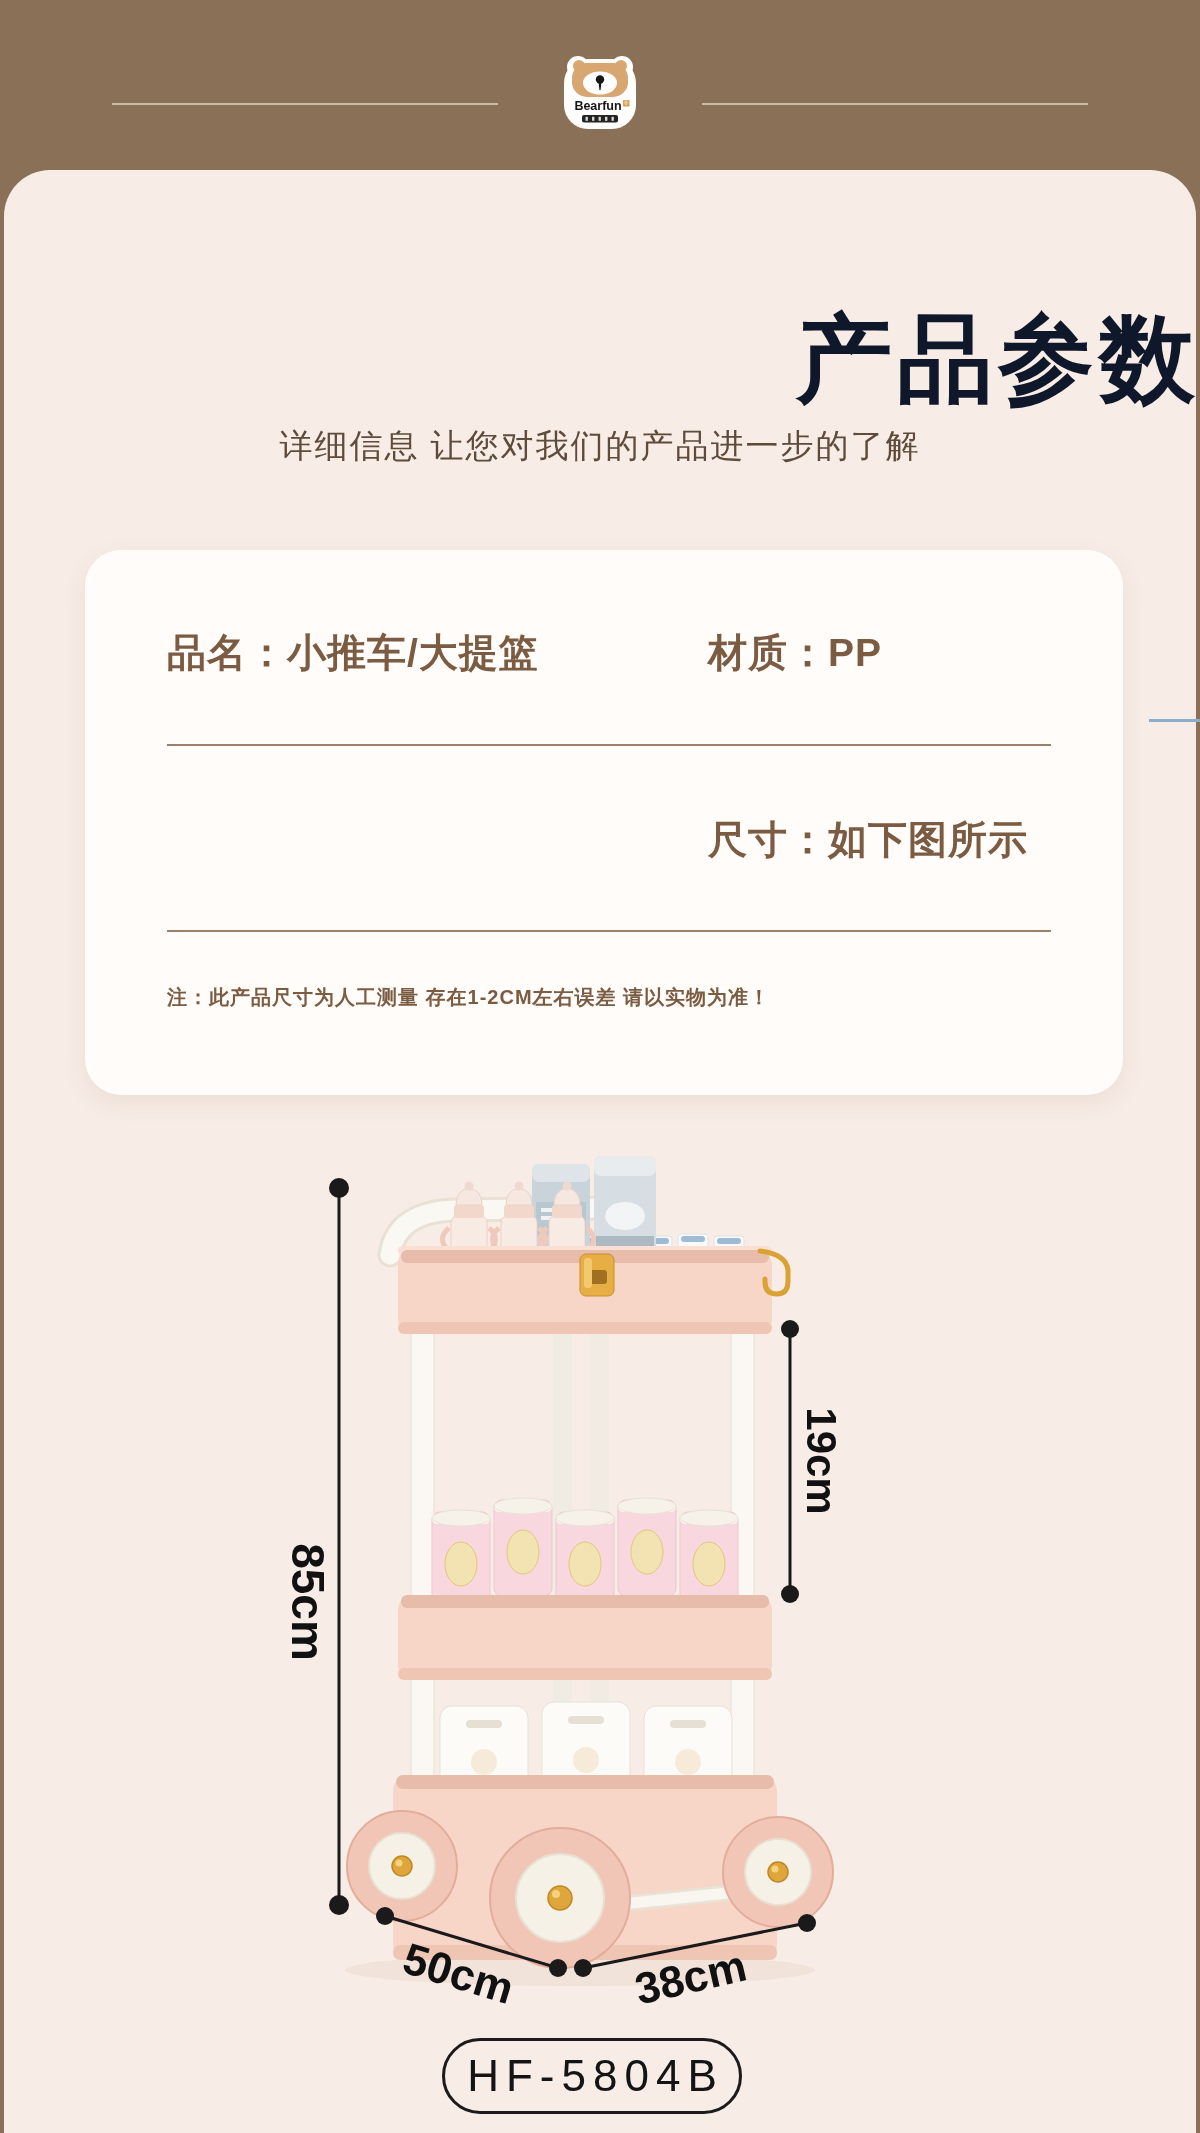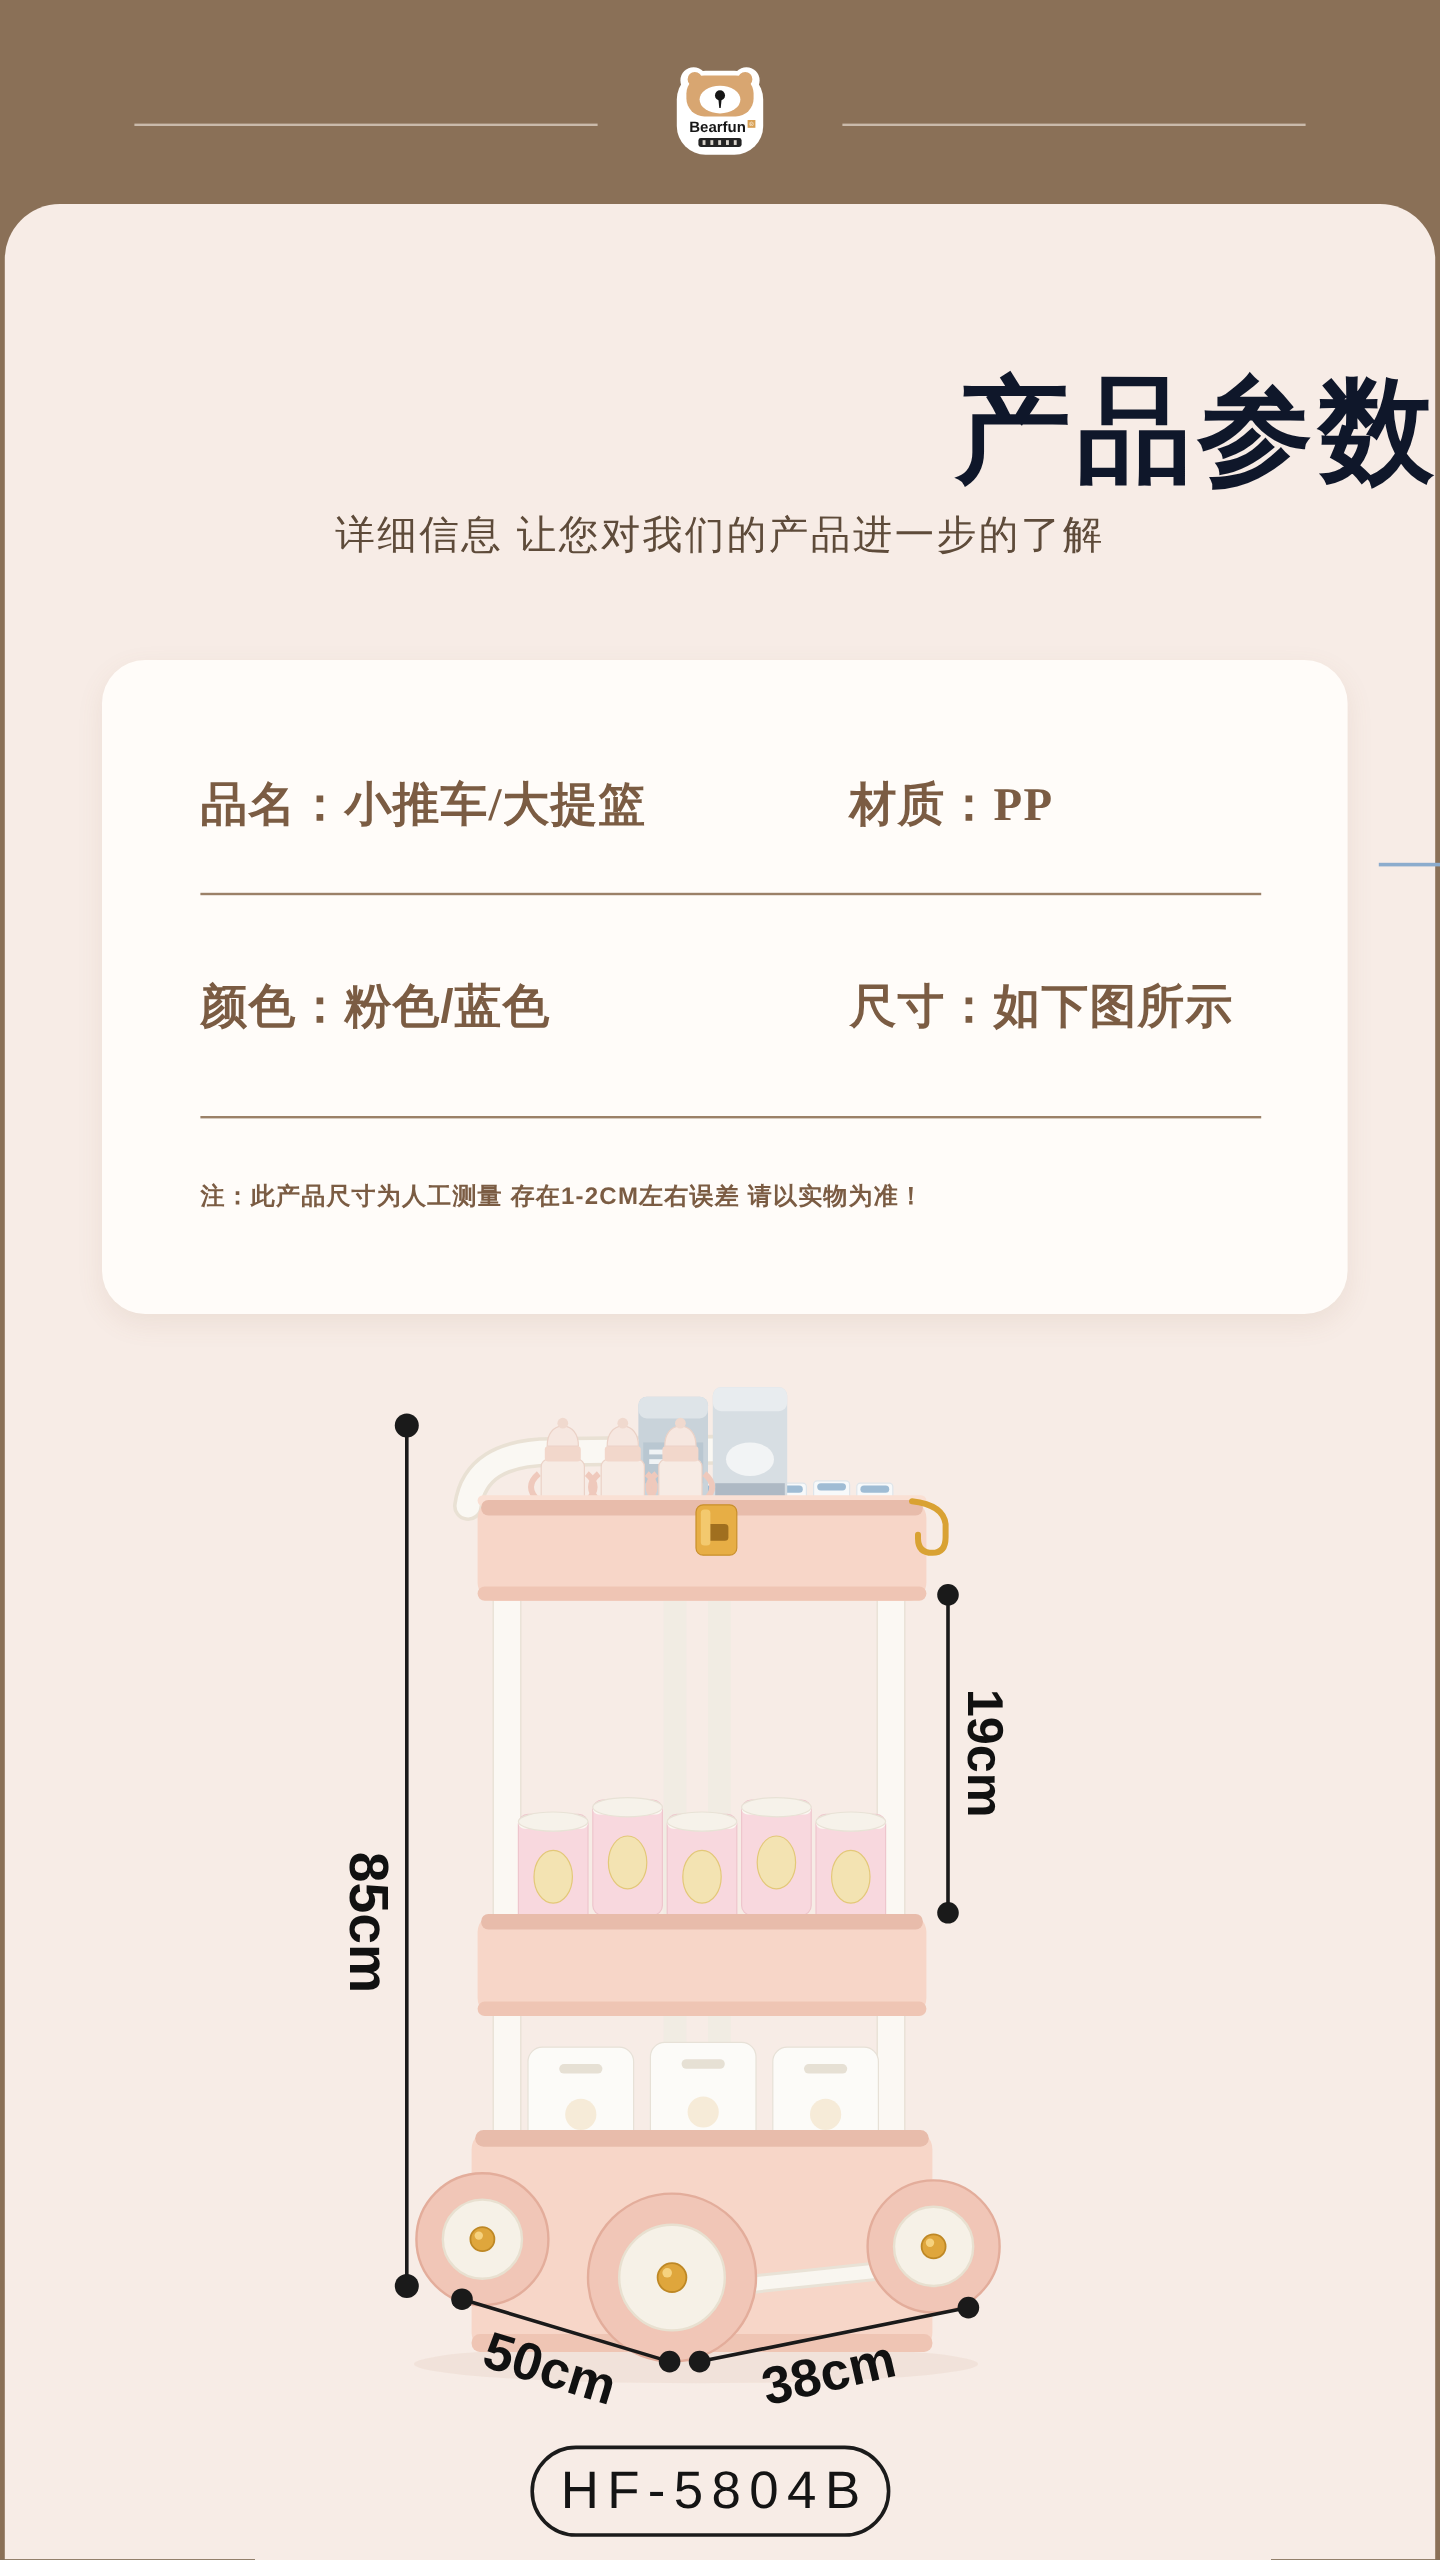--- a/index.html
+++ b/index.html
@@ -34,21 +34,21 @@
     background:#FFFCF9; border-radius:36px;
     box-shadow:0 8px 22px rgba(150,110,80,.10);
   }
   .spec-text {
     position:absolute; height:44px; line-height:44px;
     font-size:39px; font-weight:600; color:#7B5C43; letter-spacing:1px;
     white-space:nowrap;
   }
   .col-left  { left:82px; }
   .col-right { left:623px; }
-  .row-1 { top:99px;font-family:Liberation Serif, serif; }
+  .row-1 { top:81px; }
   .row-2 { top:268px; }
   .divider {
     position:absolute; left:82px; width:884px; height:2px;
     background:#8A6B4F; opacity:.85;
   }
   .divider-1 { top:194px; }
   .divider-2 { top:380px; }
   .note {
     position:absolute; left:82px; top:430px; height:34px; line-height:34px;
     font-size:20px; font-weight:600; color:#7B5C43; letter-spacing:1px;
@@ -107,21 +107,20 @@
     </g>
   </svg>
 
   <div class="title">产品参数</div>
   <div class="subtitle">详细信息 让您对我们的产品进一步的了解</div>
 
   <div class="spec-card">
     <div class="spec-text col-left row-1">品名：小推车/大提篮</div>
     <div class="spec-text col-right row-1">材质：PP</div>
     <div class="divider divider-1"></div>
-    <div class="spec-text col-left row-2">颜色：粉色/蓝色</div>
     <div class="spec-text col-right row-2">尺寸：如下图所示</div>
     <div class="divider divider-2"></div>
     <div class="note">注：此产品尺寸为人工测量 存在1-2CM左右误差 请以实物为准！</div>
   </div>
 
   <div class="accent-line"></div>
 
   <svg class="figure" viewBox="0 0 610 870">
 
     <ellipse cx="310" cy="820" rx="235" ry="16" fill="#ECDACF" opacity="0.55"></ellipse>

